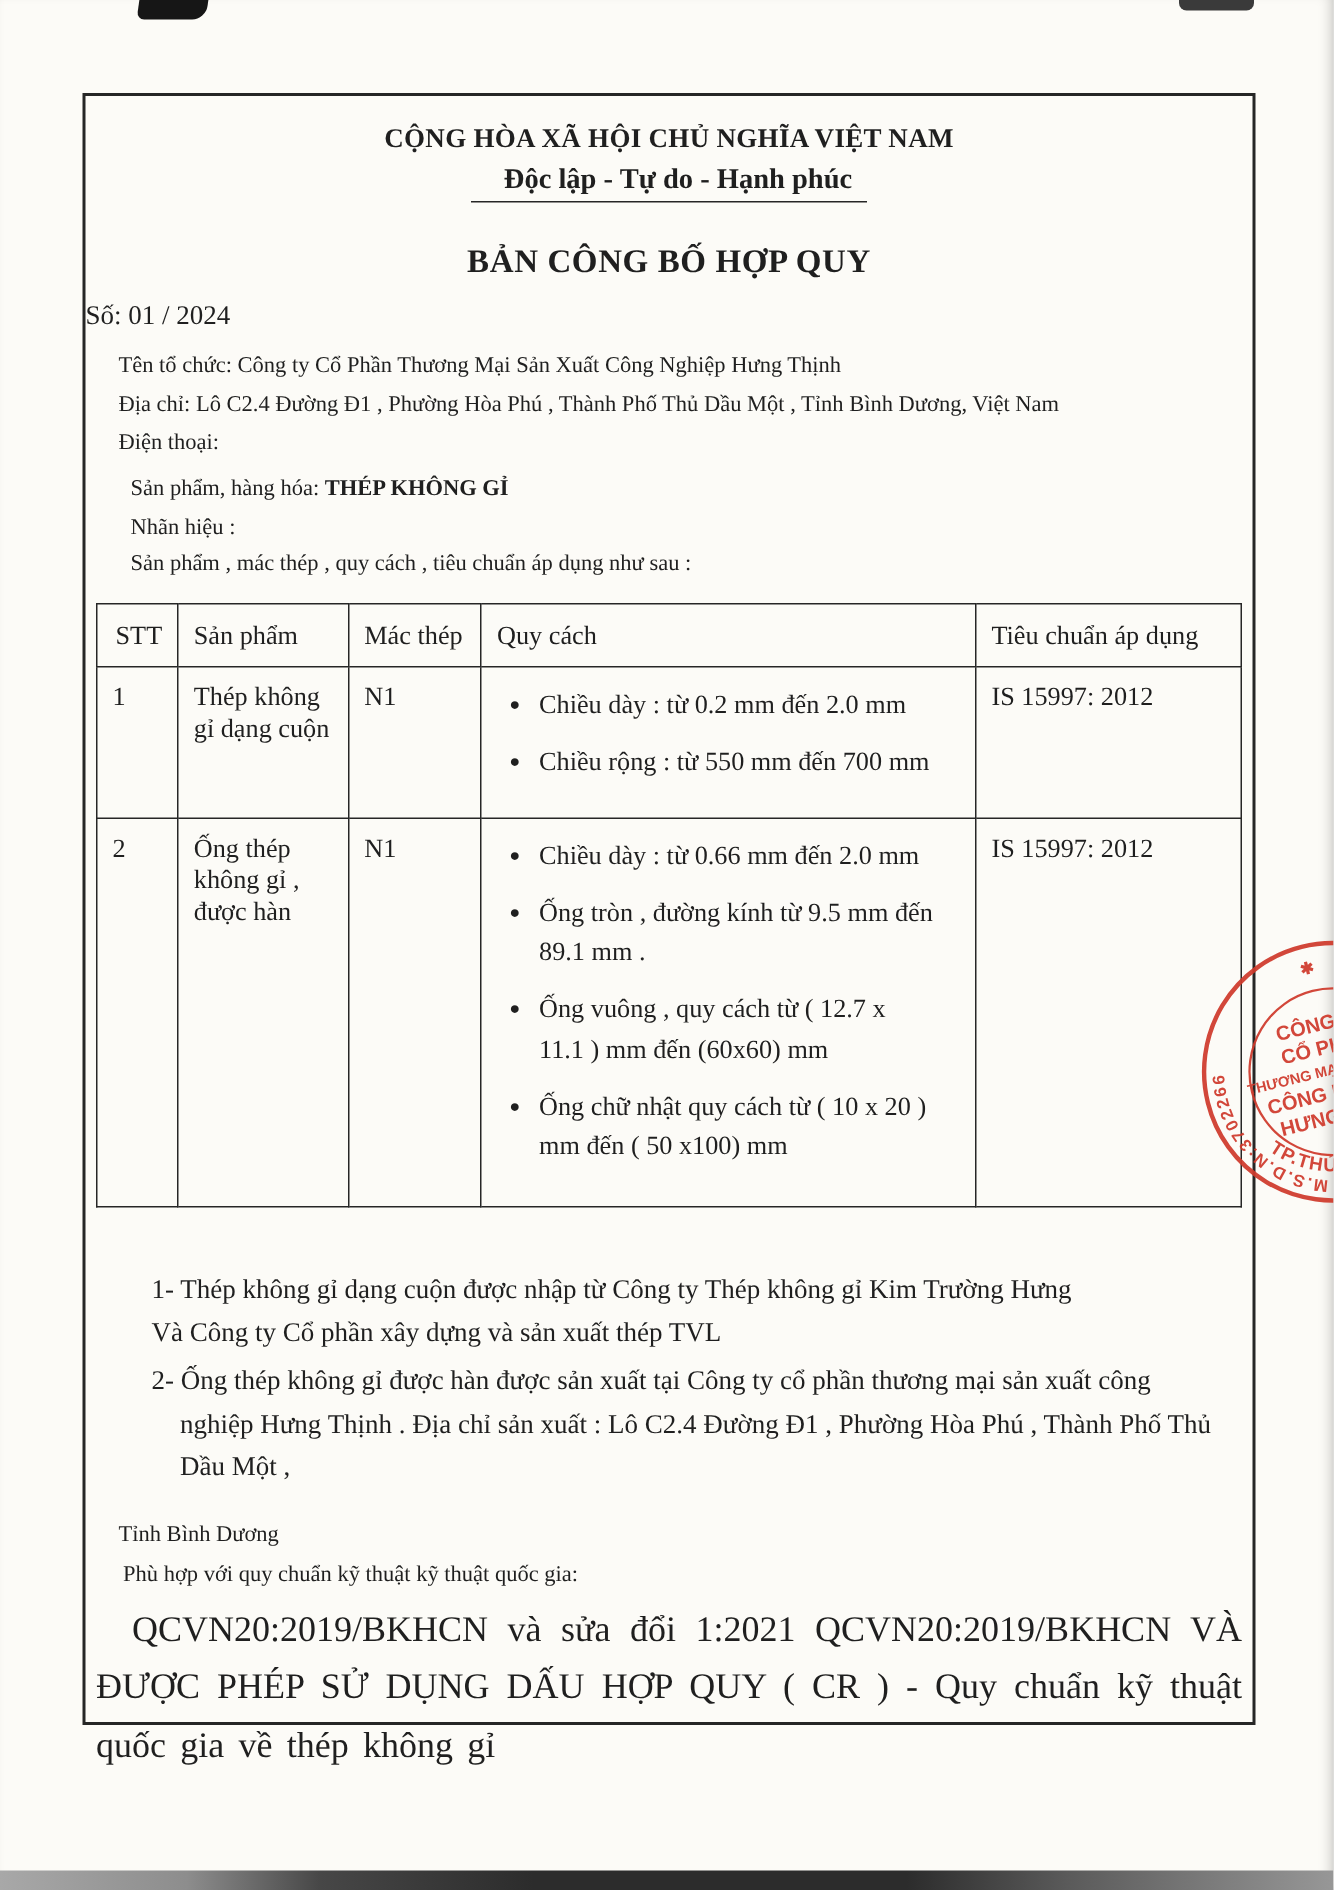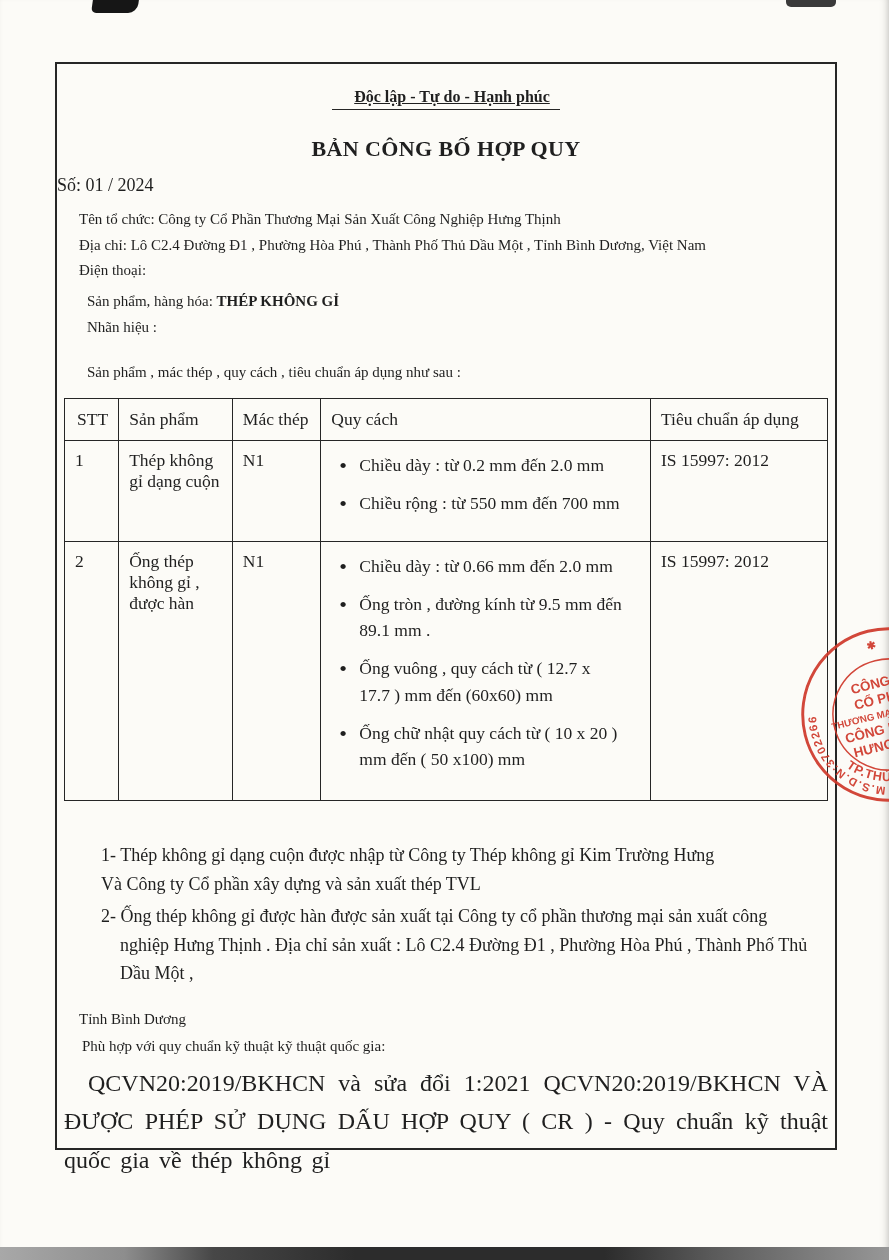--- a/index.html
+++ b/index.html
@@ -18,31 +18,31 @@
             border-radius:0 0 5px 5px; }
   .bottom-band { position:absolute; left:0; bottom:0; width:100%; height:13px;
     background: linear-gradient(90deg,#a8a8a8 0%,#8d8d8d 14%,#474747 24%,#2c2c2c 40%,#2c2c2c 68%,#5a5a5a 80%,#979797 100%); }
 
   
   .frame { position:absolute; left:55px; top:62px; width:782px; height:1088px;
            border:2px solid #262626; padding-top:10px; }
 
   .vn-header { text-align:center; margin-top:8px; }
   .country { font-weight:bold; font-size:18px; letter-spacing:.2px; }
-  .motto { display:inline-block; font-weight:bold; font-size:16px; margin-top:6px;
-           padding:0 10px 3px 22px; border-bottom:1.8px solid #262626;text-decoration:underline; }
+  .motto { display:inline-block; font-weight:bold; font-size:19px; margin-top:6px;
+           padding:0 10px 3px 22px; border-bottom:1.8px solid #262626; }
 
   .doc-title { text-align:center; font-weight:bold; font-size:22px; margin-top:26px; letter-spacing:.4px; }
   .doc-number { text-align:left; font-size:18px; margin-top:13px; }
 
   .bt { font-size:15px; line-height:1.58; margin:2px 22px 0; }
   .org   { margin-top:12px; }
   .prod, .brand, .intro { margin-left:30px; }
   .prod  { margin-top:7px; }
-  .intro { margin-top:22px; }
+  .intro { margin-top:1px; }
   .prod b { font-weight:bold; }
 
   
   .spec-table { width:calc(100% - 14px); margin:13px 7px 0; border-collapse:collapse;
                 font-size:17.5px; table-layout:fixed; }
   .spec-table th, .spec-table td { border:1.6px solid #262626; text-align:left;
                 font-weight:normal; vertical-align:top; padding:9px 10px; }
   .spec-table th { height:42px; vertical-align:middle; padding-top:4px; padding-bottom:4px; }
   .c-stt  { text-align:center; }
   th.c-stt { text-align:left; padding-left:12px; }
@@ -82,20 +82,21 @@
 <body>
 
 <div class="page">
 
   <div class="art-tl"></div>
   <div class="art-tr"></div>
 
   <div class="frame">
 
     <div class="vn-header">
+      <div class="country">CỘNG HÒA XÃ HỘI CHỦ NGHĨA VIỆT NAM</div>
       <div><span class="motto">Độc lập - Tự do - Hạnh phúc</span></div>
     </div>
 
     <div class="doc-title">BẢN CÔNG BỐ HỢP QUY</div>
     <div class="doc-number">Số: 01 / 2024</div>
 
     <p class="bt org">Tên tổ chức: Công ty Cổ Phần Thương Mại Sản Xuất Công Nghiệp Hưng Thịnh</p>
     <p class="bt addr">Địa chỉ: Lô C2.4 Đường Đ1 , Phường Hòa Phú , Thành Phố Thủ Dầu Một , Tỉnh Bình Dương, Việt Nam</p>
     <p class="bt phone">Điện thoại:</p>
     <p class="bt prod"><span>Sản phẩm, hàng hóa: </span><b>THÉP KHÔNG GỈ</b></p>
@@ -133,21 +134,21 @@
           <td class="c-std">IS 15997: 2012</td>
         </tr>
         <tr class="r2">
           <td class="c-stt">2</td>
           <td class="c-prod">Ống thép không gỉ , được hàn</td>
           <td class="c-grade">N1</td>
           <td class="c-specs">
             <ul>
               <li>Chiều dày : từ 0.66 mm đến 2.0 mm</li>
               <li>Ống tròn , đường kính từ 9.5 mm đến 89.1 mm .</li>
-              <li>Ống vuông , quy cách từ ( 12.7 x 17.7 ) mm đến (60x60) mm</li>
+              <li>Ống vuông , quy cách từ ( 12.7 x 11.1 ) mm đến (60x60) mm</li>
               <li>Ống chữ nhật quy cách từ ( 10 x 20 ) mm đến ( 50 x100) mm</li>
             </ul>
           </td>
           <td class="c-std">IS 15997: 2012</td>
         </tr>
       </tbody>
     </table>
 
     <p class="note n1">
       <span class="blk">1- Thép không gỉ dạng cuộn được nhập từ Công ty Thép không gỉ Kim Trường Hưng</span>

